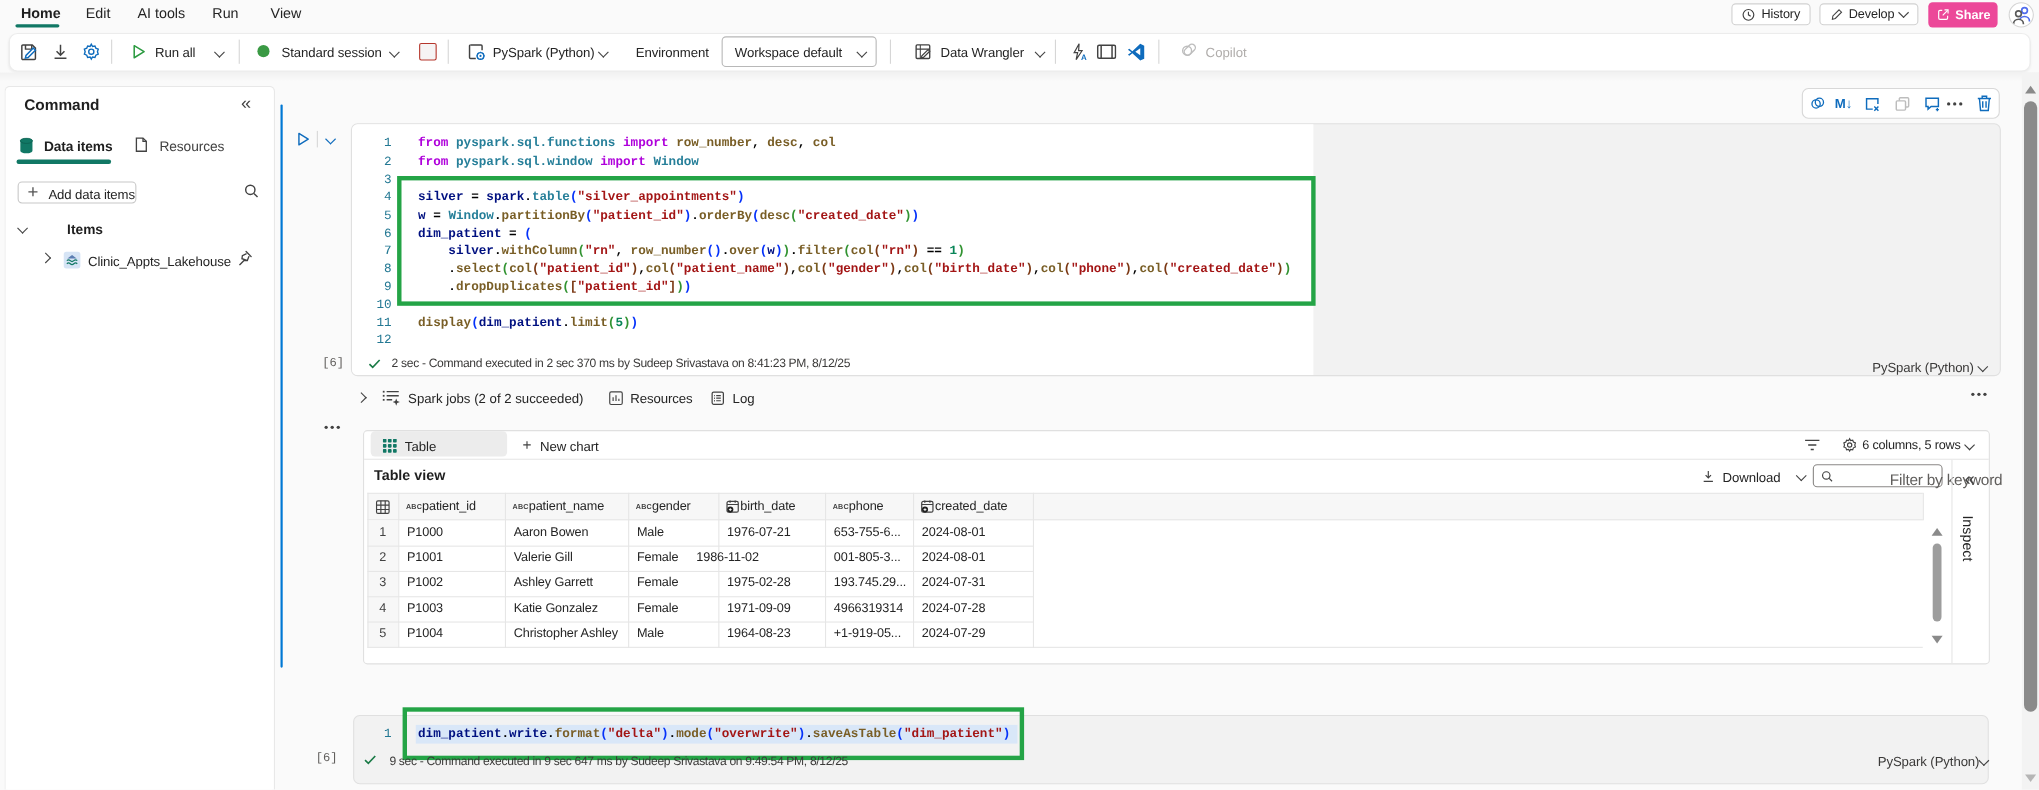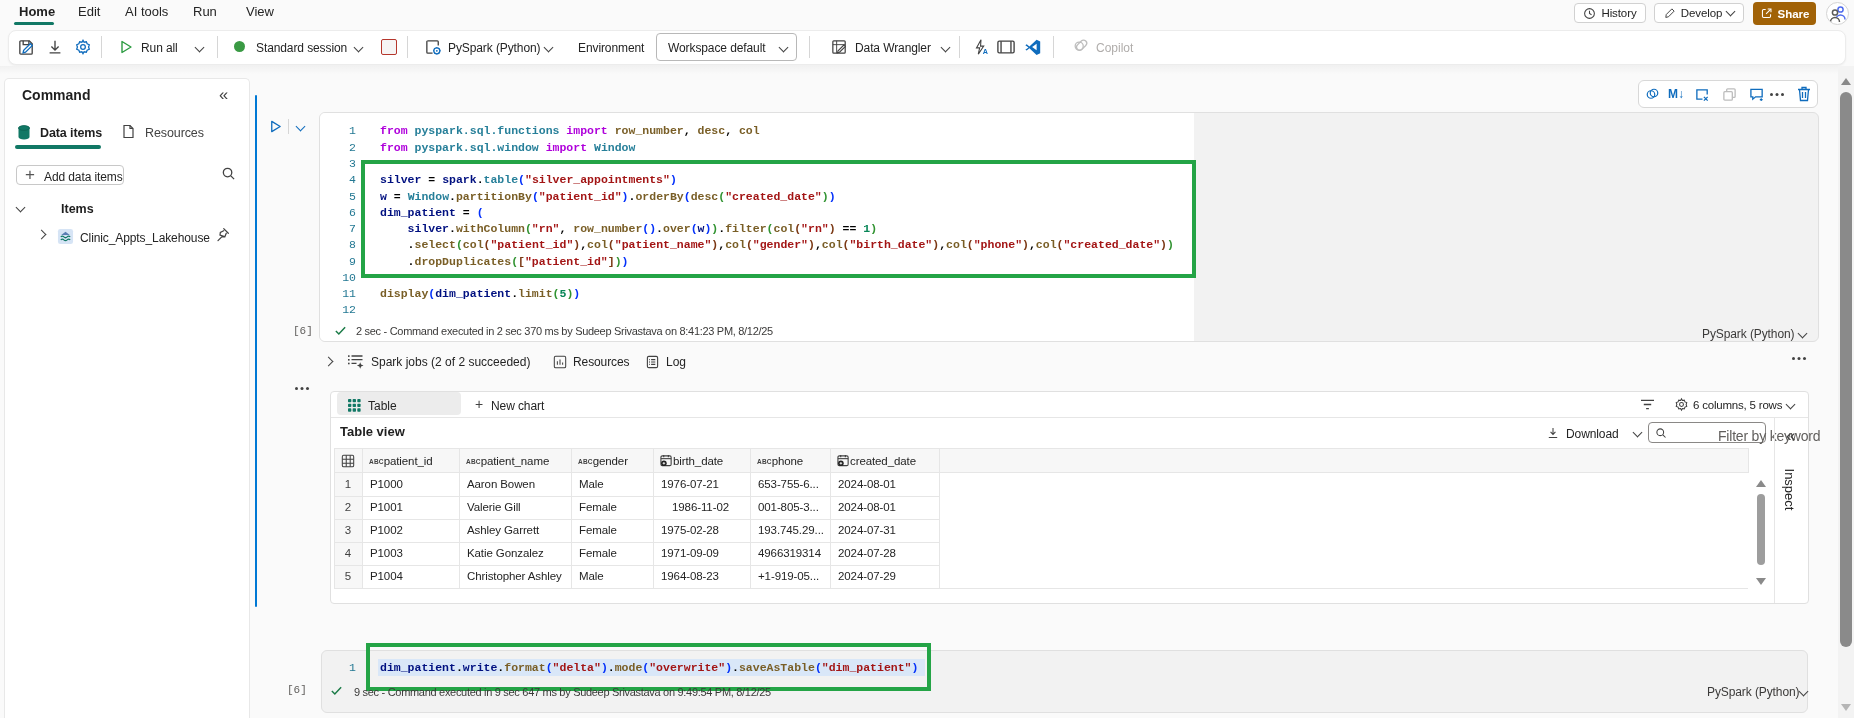--- a/index.html
+++ b/index.html
@@ -45,21 +45,21 @@
     </svg>
   <span style="font-size:11.5px;letter-spacing:-.1px;">History</span>
 </div>
 <div class="abs" style="left:1654px;top:3px;width:90px;height:20px;background:#fff;border:1px solid #d1d1d1;border-radius:4px;display:flex;align-items:center;justify-content:center;gap:5px;">
   <svg width="12" height="12" viewBox="0 0 16 16" fill="none" stroke="#424242" stroke-width="1.3">
       <path d="M10.5 2.5l3 3L6 13l-3.6.9L3 10z"></path>
     </svg>
   <span style="font-size:11.5px;letter-spacing:-.1px;">Develop</span>
   <span class="chev" style="margin-top:-3px;"></span>
 </div>
-<div class="abs" style="left:1753px;top:2px;width:63px;height:23px;background:#a16207;border-radius:4px;display:flex;align-items:center;justify-content:center;gap:5px;">
+<div class="abs" style="left:1753px;top:2px;width:63px;height:23px;background:#ec4899;border-radius:4px;display:flex;align-items:center;justify-content:center;gap:5px;">
   <svg width="13" height="13" viewBox="0 0 16 16" fill="none" stroke="#fff" stroke-width="1.3">
       <path d="M7 3H4.5A1.5 1.5 0 0 0 3 4.5v7A1.5 1.5 0 0 0 4.5 13h7a1.5 1.5 0 0 0 1.5-1.5V9"></path>
       <path d="M9.5 2.5H13.5V6.5"></path>
       <path d="M13 3L7.5 8.5"></path>
     </svg>
   <span style="font-size:11.5px;color:#fff;font-weight:bold;">Share</span>
 </div>
 <div class="abs" style="left:1826px;top:2px;width:23px;height:23px;background:#fff;border:1px solid #d4d4d4;border-radius:50%;overflow:hidden;">
   <svg width="21" height="21" viewBox="0 0 21 21">
       <circle cx="13.5" cy="6.5" r="2.6" fill="none" stroke="#4f6bed" stroke-width="1.5"></circle>
@@ -413,21 +413,21 @@
     <div class="abs rnum" style="left:334px;top:570px;">5</div>
     <div class="abs cval" style="left:370px;top:478px;">P1000</div>
     <div class="abs cval" style="left:467px;top:478px;">Aaron Bowen</div>
     <div class="abs cval" style="left:579px;top:478px;">Male</div>
     <div class="abs cval" style="left:661px;top:478px;">1976-07-21</div>
     <div class="abs cval" style="left:758px;top:478px;">653-755-6...</div>
     <div class="abs cval" style="left:838px;top:478px;">2024-08-01</div>
     <div class="abs cval" style="left:370px;top:501px;">P1001</div>
     <div class="abs cval" style="left:467px;top:501px;">Valerie Gill</div>
     <div class="abs cval" style="left:579px;top:501px;">Female</div>
-    <div class="abs cval" style="left:672px;top:501px;">1986-11-02</div>
+    <div class="abs cval" style="left:633px;top:501px;">1986-11-02</div>
     <div class="abs cval" style="left:758px;top:501px;">001-805-3...</div>
     <div class="abs cval" style="left:838px;top:501px;">2024-08-01</div>
     <div class="abs cval" style="left:370px;top:524px;">P1002</div>
     <div class="abs cval" style="left:467px;top:524px;">Ashley Garrett</div>
     <div class="abs cval" style="left:579px;top:524px;">Female</div>
     <div class="abs cval" style="left:661px;top:524px;">1975-02-28</div>
     <div class="abs cval" style="left:758px;top:524px;">193.745.29...</div>
     <div class="abs cval" style="left:838px;top:524px;">2024-07-31</div>
     <div class="abs cval" style="left:370px;top:547px;">P1003</div>
     <div class="abs cval" style="left:467px;top:547px;">Katie Gonzalez</div>

